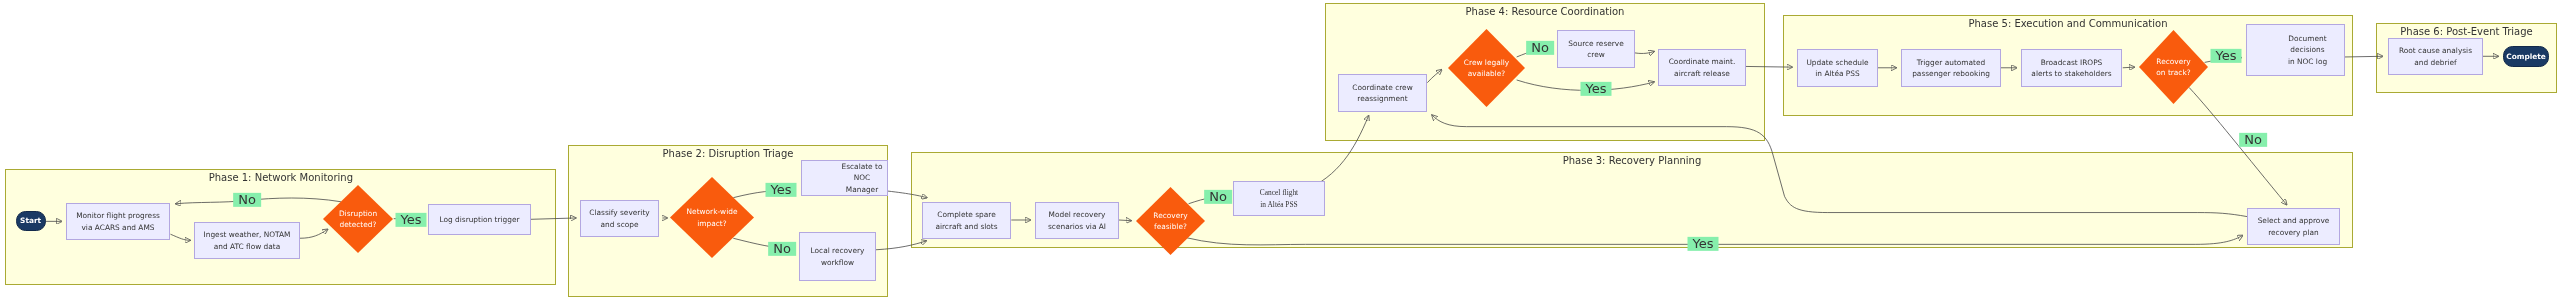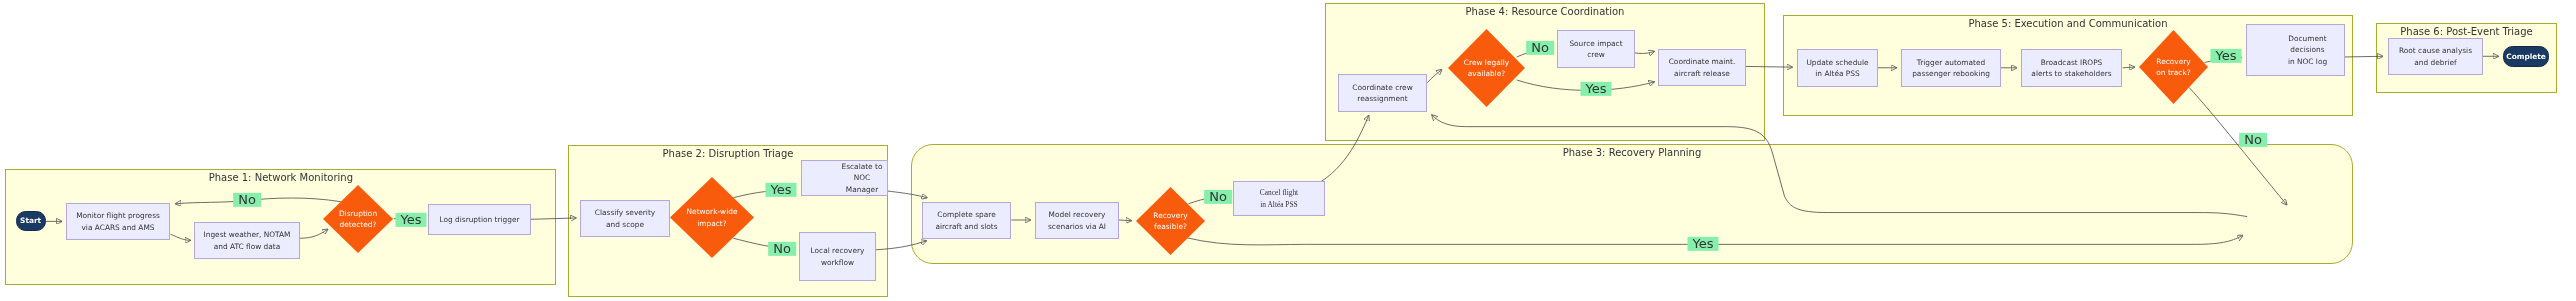--- a/index.html
+++ b/index.html
@@ -37,21 +37,21 @@
 <body>
 
 <div id="canvas">
 
   <div class="phase" style="left:5.4px;top:169px;width:551px;height:116px;">
     <div class="phase-title">Phase 1: Network Monitoring</div>
   </div>
   <div class="phase" style="left:568px;top:145px;width:320px;height:152px;">
     <div class="phase-title">Phase 2: Disruption Triage</div>
   </div>
-  <div class="phase" style="left:911px;top:144px;width:1442px;height:120px;border-radius:22px;">
+  <div class="phase" style="left:911px;top:152px;width:1442px;height:96px;">
     <div class="phase-title">Phase 3: Recovery Planning</div>
   </div>
   <div class="phase" style="left:1325px;top:2.7px;width:440px;height:138px;">
     <div class="phase-title">Phase 4: Resource Coordination</div>
   </div>
   <div class="phase" style="left:1783px;top:15px;width:570px;height:101px;">
     <div class="phase-title">Phase 5: Execution and Communication</div>
   </div>
   <div class="phase" style="left:2376px;top:23px;width:181px;height:70px;">
     <div class="phase-title">Phase 6: Post-Event Triage</div>
@@ -106,41 +106,43 @@
   <span class="edge-label" style="left:2253px;top:140px;">No</span>
 
   <div class="node terminal" style="left:15.6px;top:211px;width:30px;height:20px;">Start</div>
   <div class="node process" style="left:66px;top:203px;width:104px;height:37px;">Monitor flight progress
 via ACARS and AMS</div>
   <div class="node process" style="left:194px;top:222px;width:106px;height:37px;">Ingest weather, NOTAM
 and ATC flow data</div>
   <div class="node decision" style="left:323px;top:185px;width:70px;height:68px;">Disruption
 detected?</div>
   <div class="node process" style="left:428px;top:204px;width:103px;height:31px;">Log disruption trigger</div>
-  <div class="node process" style="left:580px;top:200px;width:90px;height:37px;">Classify severity
+  <div class="node process" style="left:580px;top:200px;width:79px;height:37px;">Classify severity
 and scope</div>
   <div class="node decision" style="left:670px;top:177px;width:84px;height:81px;">Network-wide
 impact?</div>
   <div class="node process" style="left:801px;top:160px;width:87px;height:36px;padding-left:35px;">Escalate to
 NOC Manager</div>
   <div class="node process" style="left:799px;top:232px;width:77px;height:49px;">Local recovery
 workflow</div>
   <div class="node process" style="left:922px;top:202px;width:89px;height:37px;">Complete spare
 aircraft and slots</div>
   <div class="node process" style="left:1035px;top:202px;width:84px;height:37px;">Model recovery
 scenarios via AI</div>
   <div class="node decision" style="left:1136px;top:187px;width:69px;height:68px;">Recovery
 feasible?</div>
   <div class="node process" style="left:1233px;top:181px;width:92px;height:35px;font-family:Liberation Serif, serif;">Cancel flight
 in Altéa PSS</div>
+  <div class="node process" style="left:2247px;top:208px;width:93px;height:37px;">Select and approve
+recovery plan</div>
   <div class="node process" style="left:1338px;top:74px;width:89px;height:38px;">Coordinate crew
 reassignment</div>
   <div class="node decision" style="left:1448px;top:29px;width:77px;height:78px;">Crew legally
 available?</div>
-  <div class="node process" style="left:1557px;top:30px;width:78px;height:38px;">Source impact
+  <div class="node process" style="left:1557px;top:30px;width:78px;height:38px;">Source reserve
 crew</div>
   <div class="node process" style="left:1658px;top:49px;width:88px;height:37px;">Coordinate maint.
 aircraft release</div>
   <div class="node process" style="left:1797px;top:49px;width:81px;height:38px;">Update schedule
 in Altéa PSS</div>
   <div class="node process" style="left:1901px;top:49px;width:100px;height:38px;">Trigger automated
 passenger rebooking</div>
   <div class="node process" style="left:2021px;top:49px;width:101px;height:38px;">Broadcast IROPS
 alerts to stakeholders</div>
   <div class="node decision" style="left:2139px;top:30px;width:69px;height:74px;">Recovery

